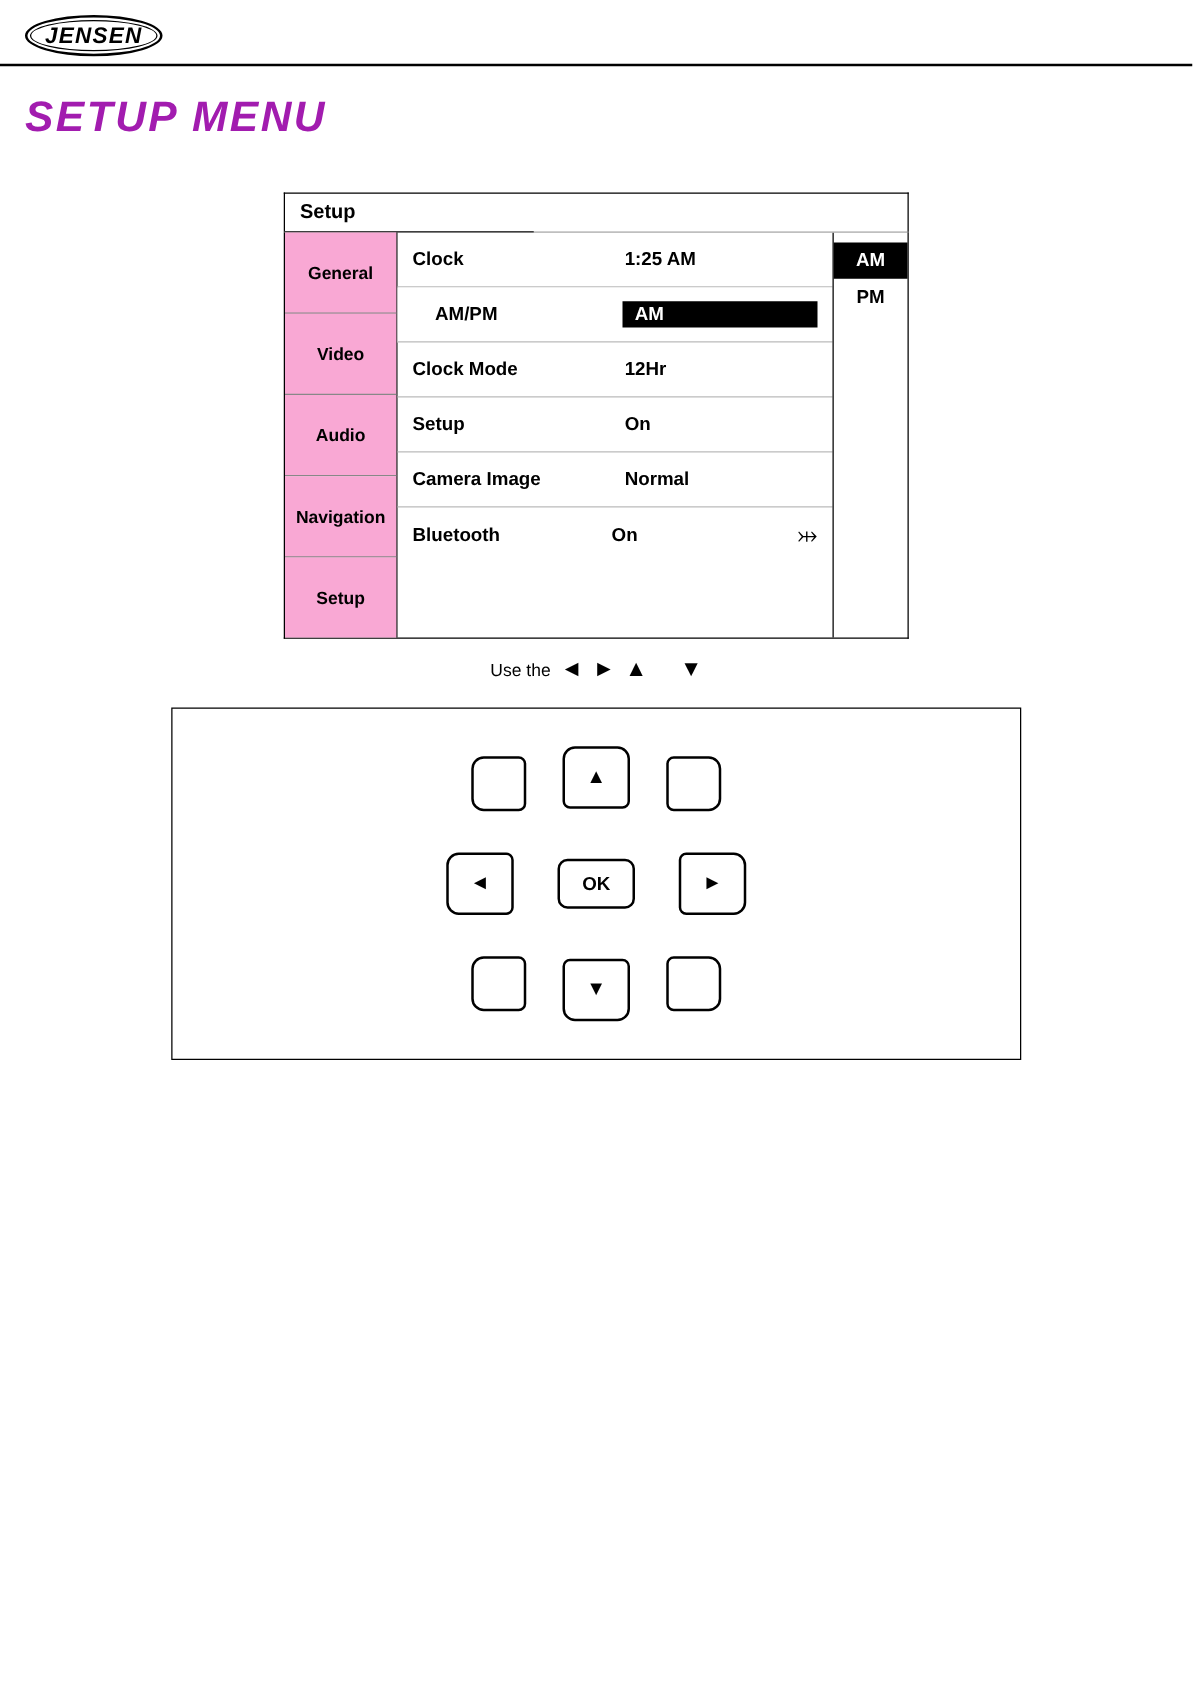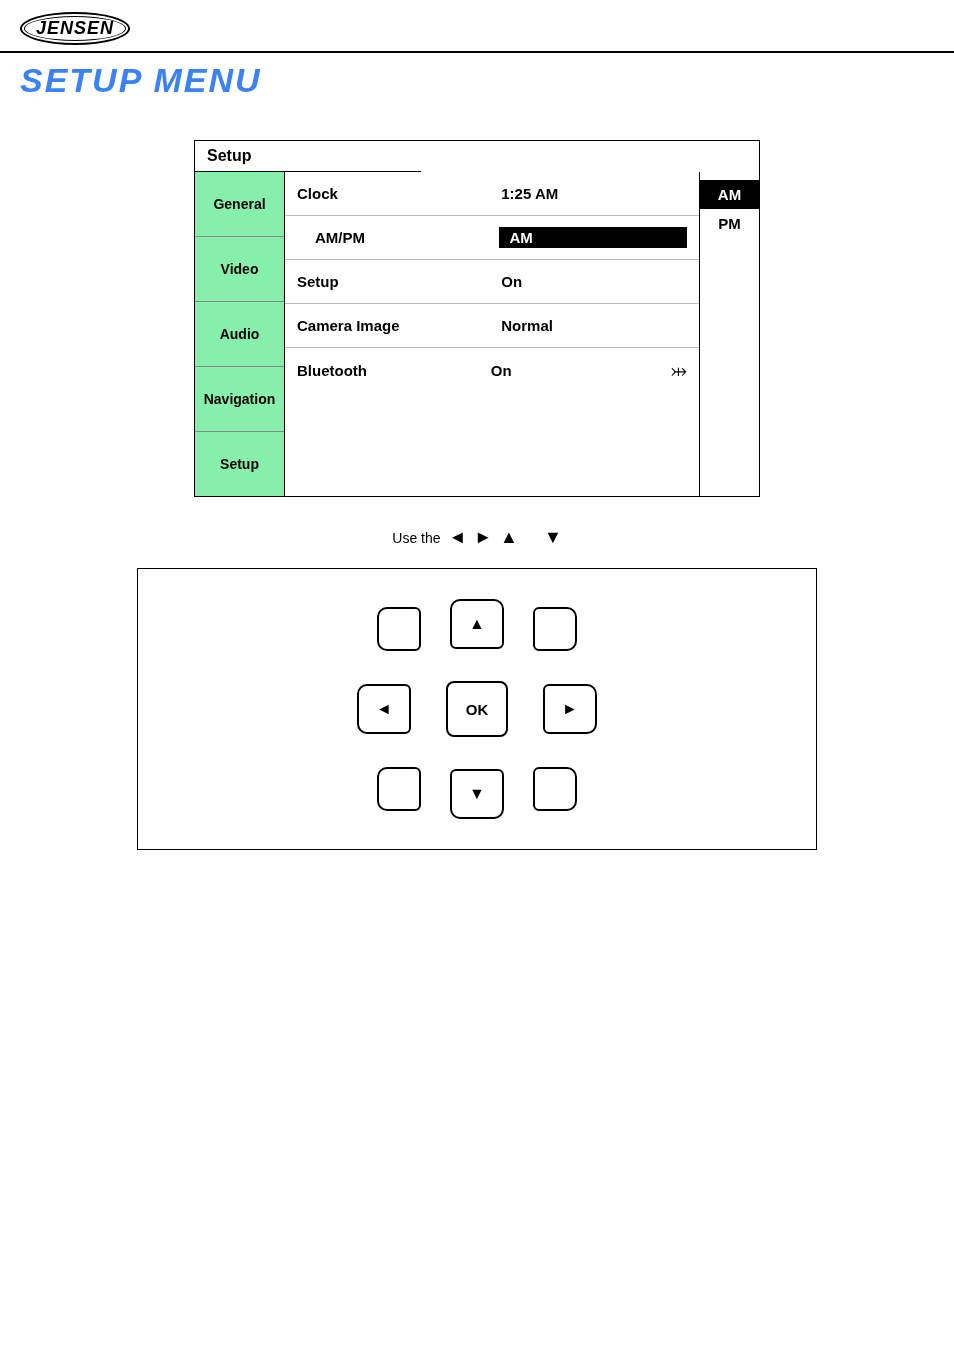--- a/index.html
+++ b/index.html
@@ -44,29 +44,29 @@
       border-radius: 50%;
       border: 1px solid #000;
     }
 
     
     .page-title {
       font-size: 34px;
       font-weight: 900;
       font-style: italic;
       letter-spacing: 2px;
-      color: #3b82f6;
-      margin: 8px 0 0 20px;
+      color: #a21caf;
+      margin: 22px 0 0 20px;
       font-family: 'Arial Black', Arial, sans-serif;
     }
 
     
     .menu-area {
       margin: 40px auto 0 auto;
-      width: 566px;
+      width: 500px;
     }
 
     .setup-table {
       border: 1.5px solid #000;
       width: 100%;
       border-collapse: collapse;
     }
 
     .setup-title-row {
       background: #fff;
@@ -99,21 +99,21 @@
       min-width: 90px;
       border-right: 1.5px solid #000;
     }
 
     .nav-item {
       border-bottom: 1px solid #888;
       padding: 24px 6px;
       font-size: 14px;
       font-weight: bold;
       color: #000;
-      background: #86efac;
+      background: #f9a8d4;
       text-align: left;
       min-height: 44px;
       display: flex;
       align-items: center;
       justify-content: center;
     }
 
     .nav-item:last-child {
       border-bottom: none;
     }
@@ -182,21 +182,21 @@
     }
 
     .right-option.selected-option {
       background: #000;
       color: #fff;
     }
 
     
     .nav-instructions {
       text-align: center;
-      margin: 30px auto 20px auto;
+      margin: 14px auto 20px auto;
       font-size: 14px;
       color: #000;
       width: 600px;
     }
 
     .nav-arrows {
       display: inline-flex;
       gap: 8px;
       font-size: 18px;
       margin-left: 4px;
@@ -269,21 +269,21 @@
       height: 50px;
       right: 0;
       top: 50%;
       transform: translateY(-50%);
       border-radius: 6px 10px 10px 6px;
     }
 
     
     .dpad-ok {
       width: 62px;
-      height: 56px;
+      height: 40px;
       left: 50%;
       top: 50%;
       transform: translate(-50%, -50%);
       border-radius: 8px;
       font-size: 15px;
     }
 
     
     .dpad-corner {
       width: 44px;
@@ -360,20 +360,24 @@
       <div class="menu-row">
         <span class="menu-label">Clock</span>
         <span class="menu-value">1:25 AM</span>
       </div>
 
       <div class="menu-row" style="background:#fff;">
         <span class="menu-label highlighted">AM/PM</span>
         <span class="menu-value" style="display:inline-block; background:#000; color:#fff; padding:2px 10px;">AM</span>
       </div>
 
+      <div class="menu-row">
+        <span class="menu-label">Clock Mode</span>
+        <span class="menu-value">12Hr</span>
+      </div>
 
       <div class="menu-row">
         <span class="menu-label">Setup</span>
         <span class="menu-value">On</span>
       </div>
 
       <div class="menu-row">
         <span class="menu-label">Camera Image</span>
         <span class="menu-value">Normal</span>
       </div>

